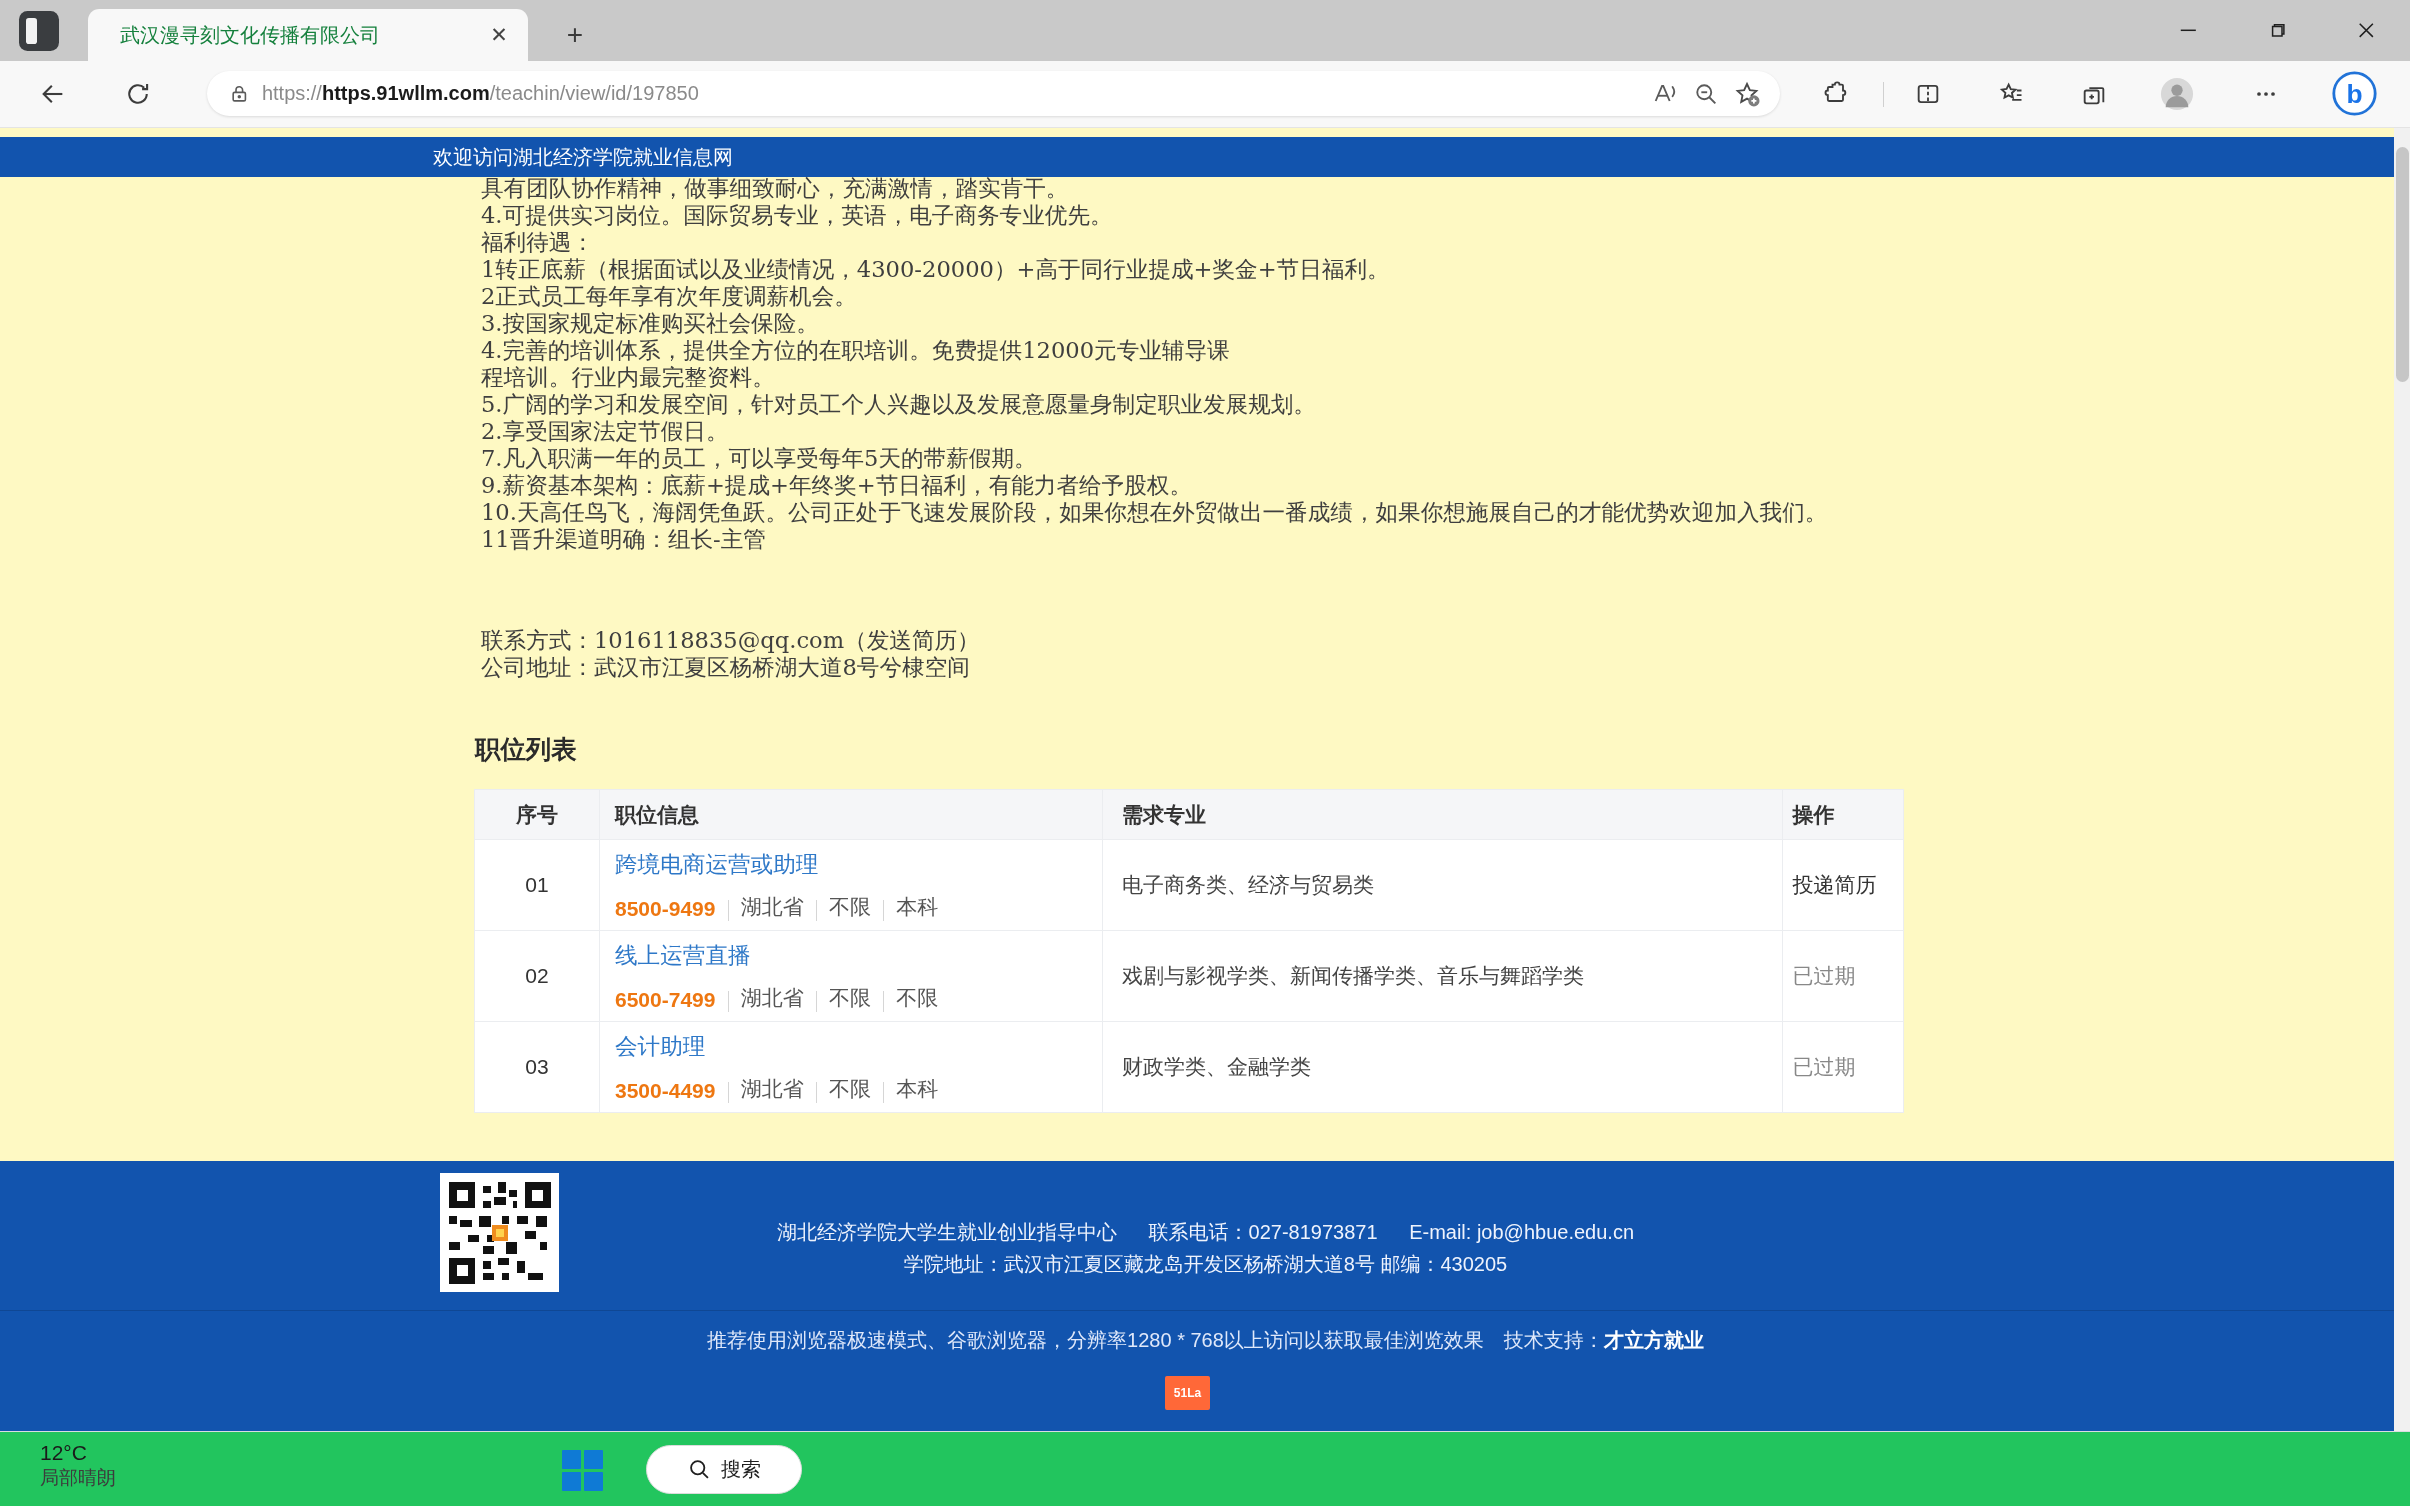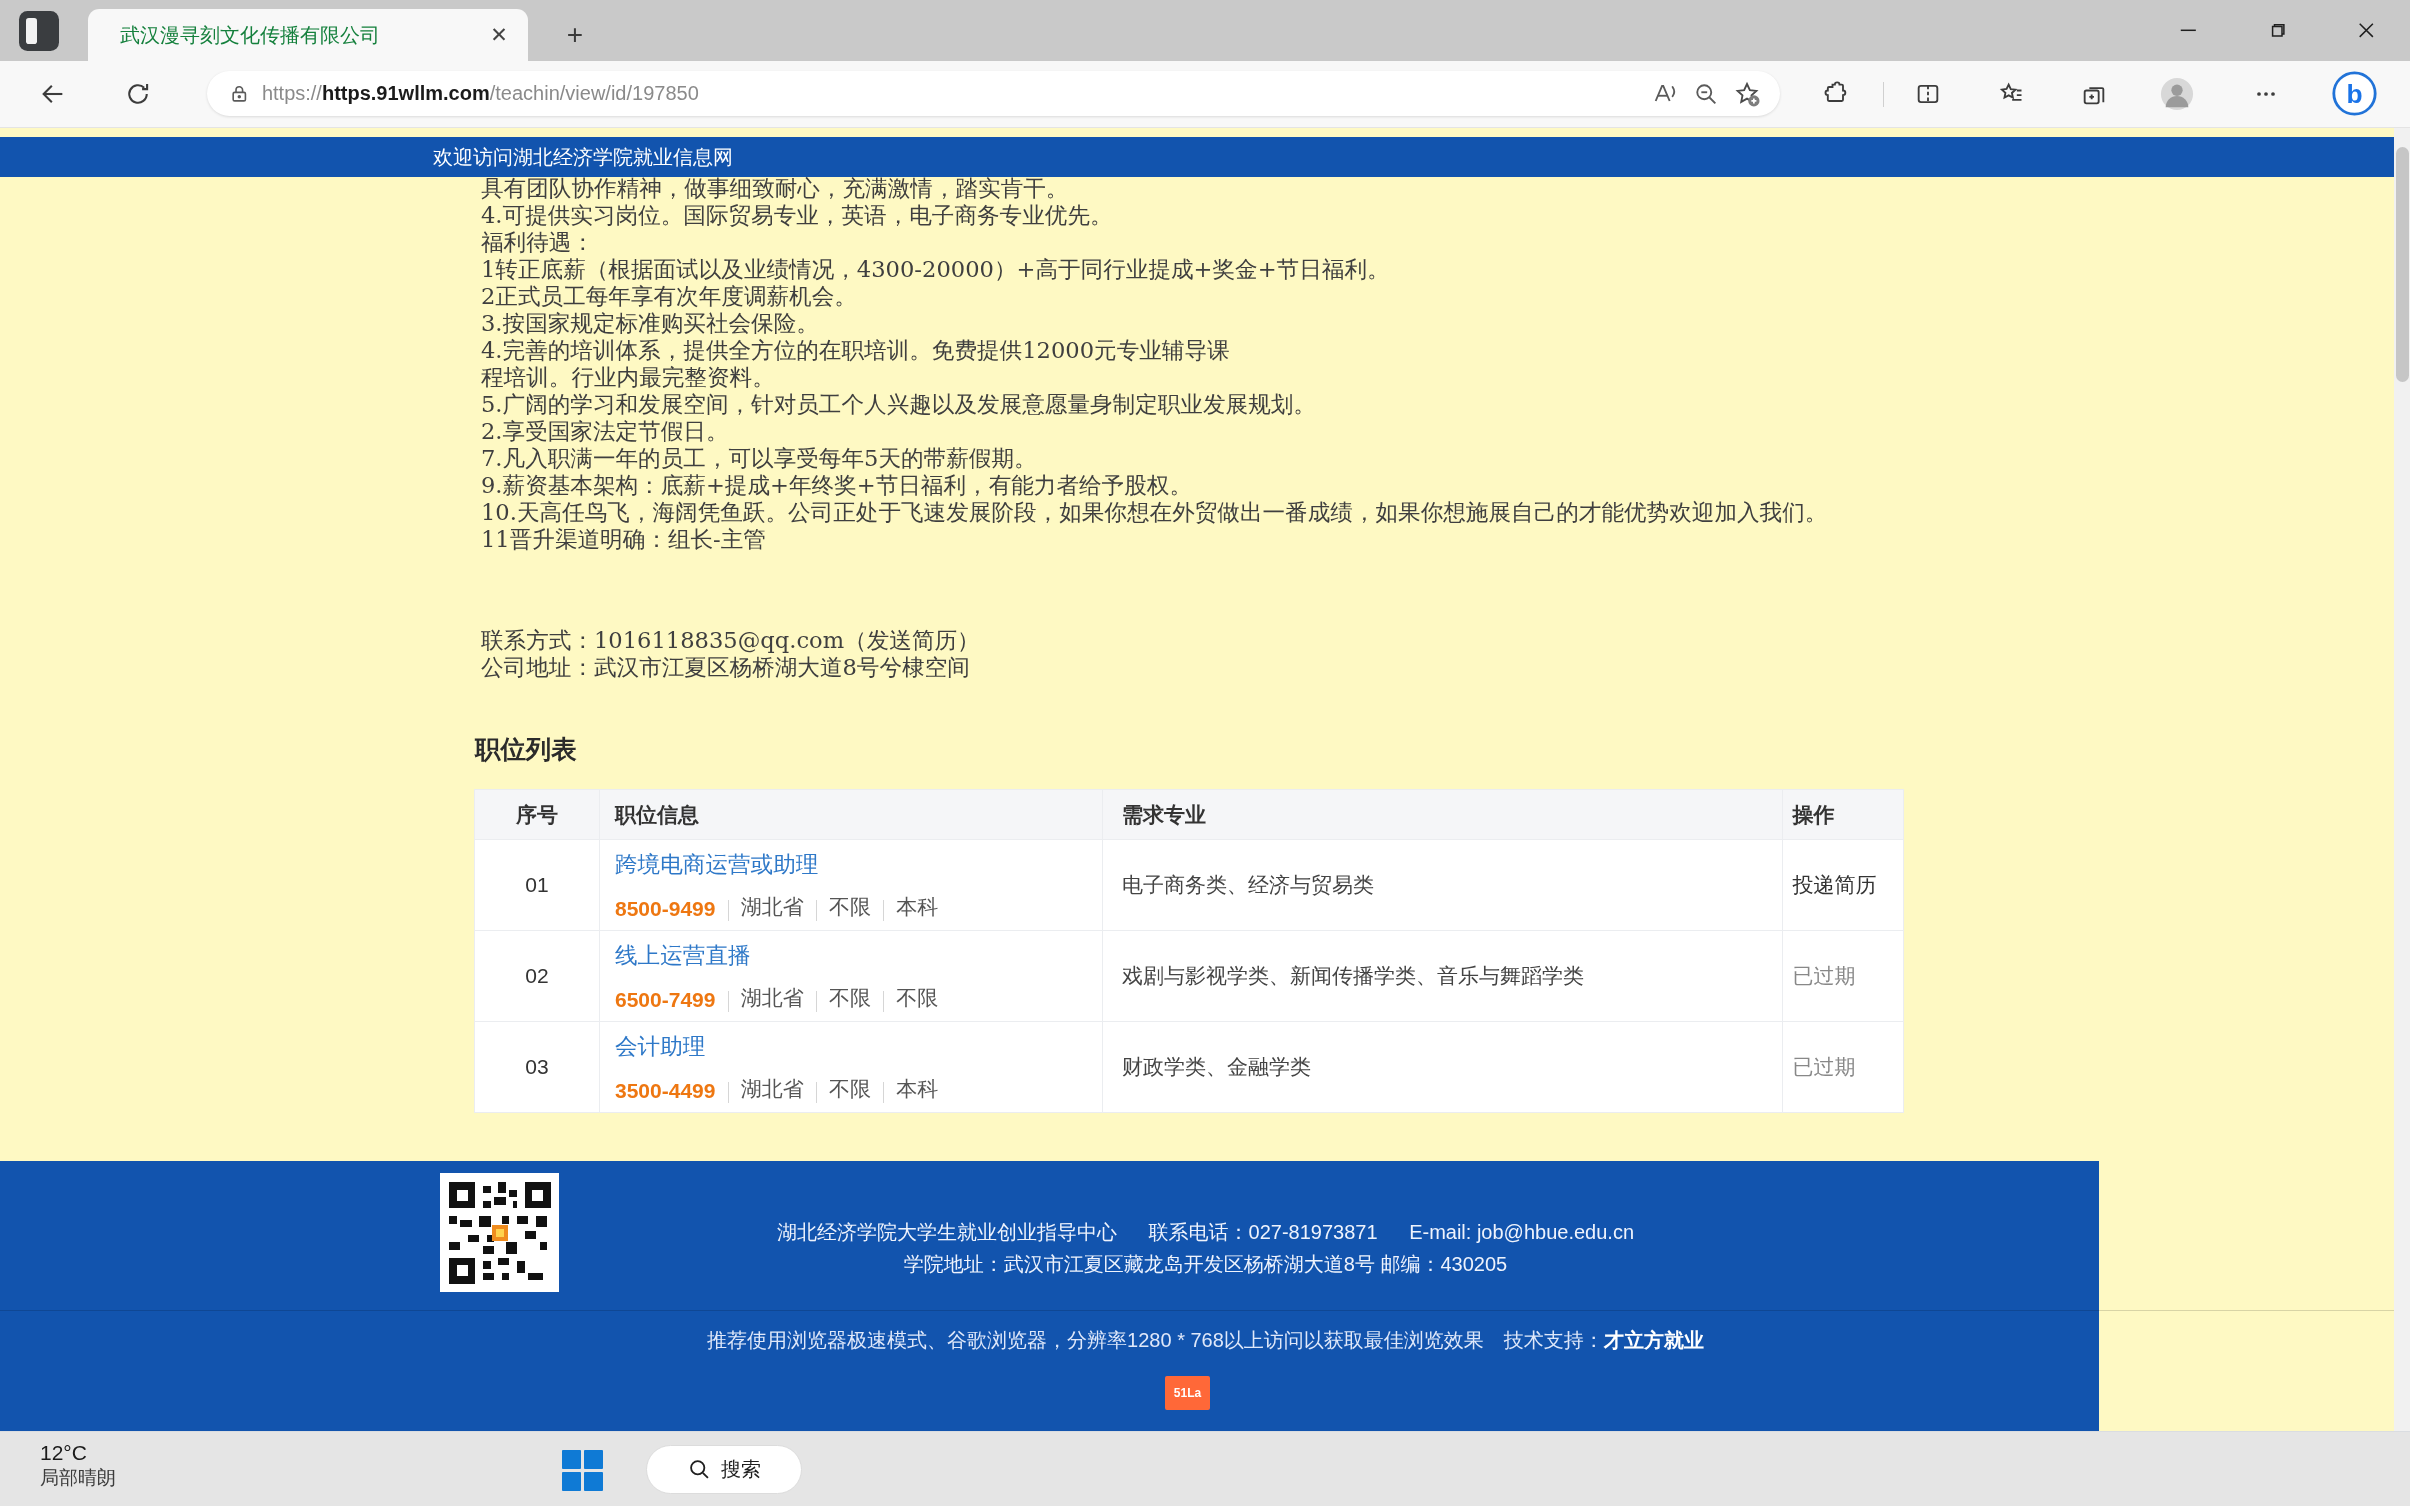--- a/index.html
+++ b/index.html
@@ -49,35 +49,35 @@
   .c2{padding-left:15px;display:flex;flex-direction:column;justify-content:center;}
   .c3{padding-left:19px;display:flex;align-items:center;font-size:21px;color:#444;}
   .c4{padding-left:9.4px;display:flex;align-items:center;font-size:21px;color:#333;}
   .jobtitle{font-size:22.6px;color:#2e78c8;margin-bottom:13px;cursor:pointer;}
   .salaryline{display:flex;align-items:flex-end;}
   .salary{font-size:21px;font-weight:bold;color:#ee7711;}
   .sep{width:0.9px;height:21px;background:#d6d6d6;margin:0 12.2px;}
   .metaitem{font-size:21px;color:#555;}
   .expired{color:#888;}
   
-  .pfooter{position:absolute;left:0;top:1033px;width:2099px;height:270px;background:#1254ae;color:#eef3fd;}
+  .pfooter{position:absolute;left:0;top:1033px;width:2394px;height:270px;background:#1254ae;color:#eef3fd;}
   .qr{position:absolute;left:440px;top:12.2px;width:119px;height:119px;background:#fff;display:flex;align-items:center;justify-content:center;}
   .fline1{position:absolute;left:0;top:58px;width:2411px;text-align:center;font-size:20px;}
   .fline1 span{margin:0 13px;}
   .fline2{position:absolute;left:0;top:90px;width:2411px;text-align:center;font-size:20px;}
   .fdivider{position:absolute;left:0;top:149px;width:2394px;height:0.9px;background:rgba(0,0,0,.15);}
   .fline3{position:absolute;left:0;top:166px;width:2411px;text-align:center;font-size:20px;color:#dfe8fa;}
   .fline3 b{color:#fff;}
   .badge51{position:absolute;left:1165px;top:215px;width:45px;height:34px;background:#ff6838;color:#fff;
            font-size:12px;font-weight:bold;display:flex;align-items:center;justify-content:center;border-radius:1.9px;}
   
   .scrollbar{position:absolute;right:0;top:128px;width:17px;height:1303px;background:#f1f1f1;}
   .sthumb{position:absolute;left:1.9px;top:19px;width:13px;height:235px;background:#c6c6c6;border-radius:6.6px;}
   
-  .taskbar{position:absolute;left:0;top:1431px;width:2411px;height:75px;background:#e5e5e5;border-top:0.9px solid #dadde1;text-decoration:underline;}
+  .taskbar{position:absolute;left:0;top:1431px;width:2411px;height:75px;background:#22c55e;border-top:0.9px solid #dadde1;text-decoration:underline;}
   .weather{position:absolute;left:40px;top:9.4px;line-height:24.5px;}
   .wtemp{font-size:21px;color:#1b1b1b;}
   .wdesc{font-size:19px;color:#3c3c3c;}
   .startbtn{position:absolute;left:562px;top:18px;width:40px;height:40px;display:grid;grid-template-columns:19px 19px;
             grid-template-rows:19px 19px;gap:2.8px;}
   .startbtn div{background:#0f7ad5;border-radius:0.9px;}
   .searchpill{position:absolute;left:646px;top:13px;width:156px;height:49px;background:#fff;border:0.9px solid #dcdcdc;
               border-radius:24.5px;display:flex;align-items:center;justify-content:center;box-sizing:border-box;}
   .searchpill .slabel{font-size:20px;color:#1f1f1f;margin-left:9.4px;}
   svg{display:block;}

